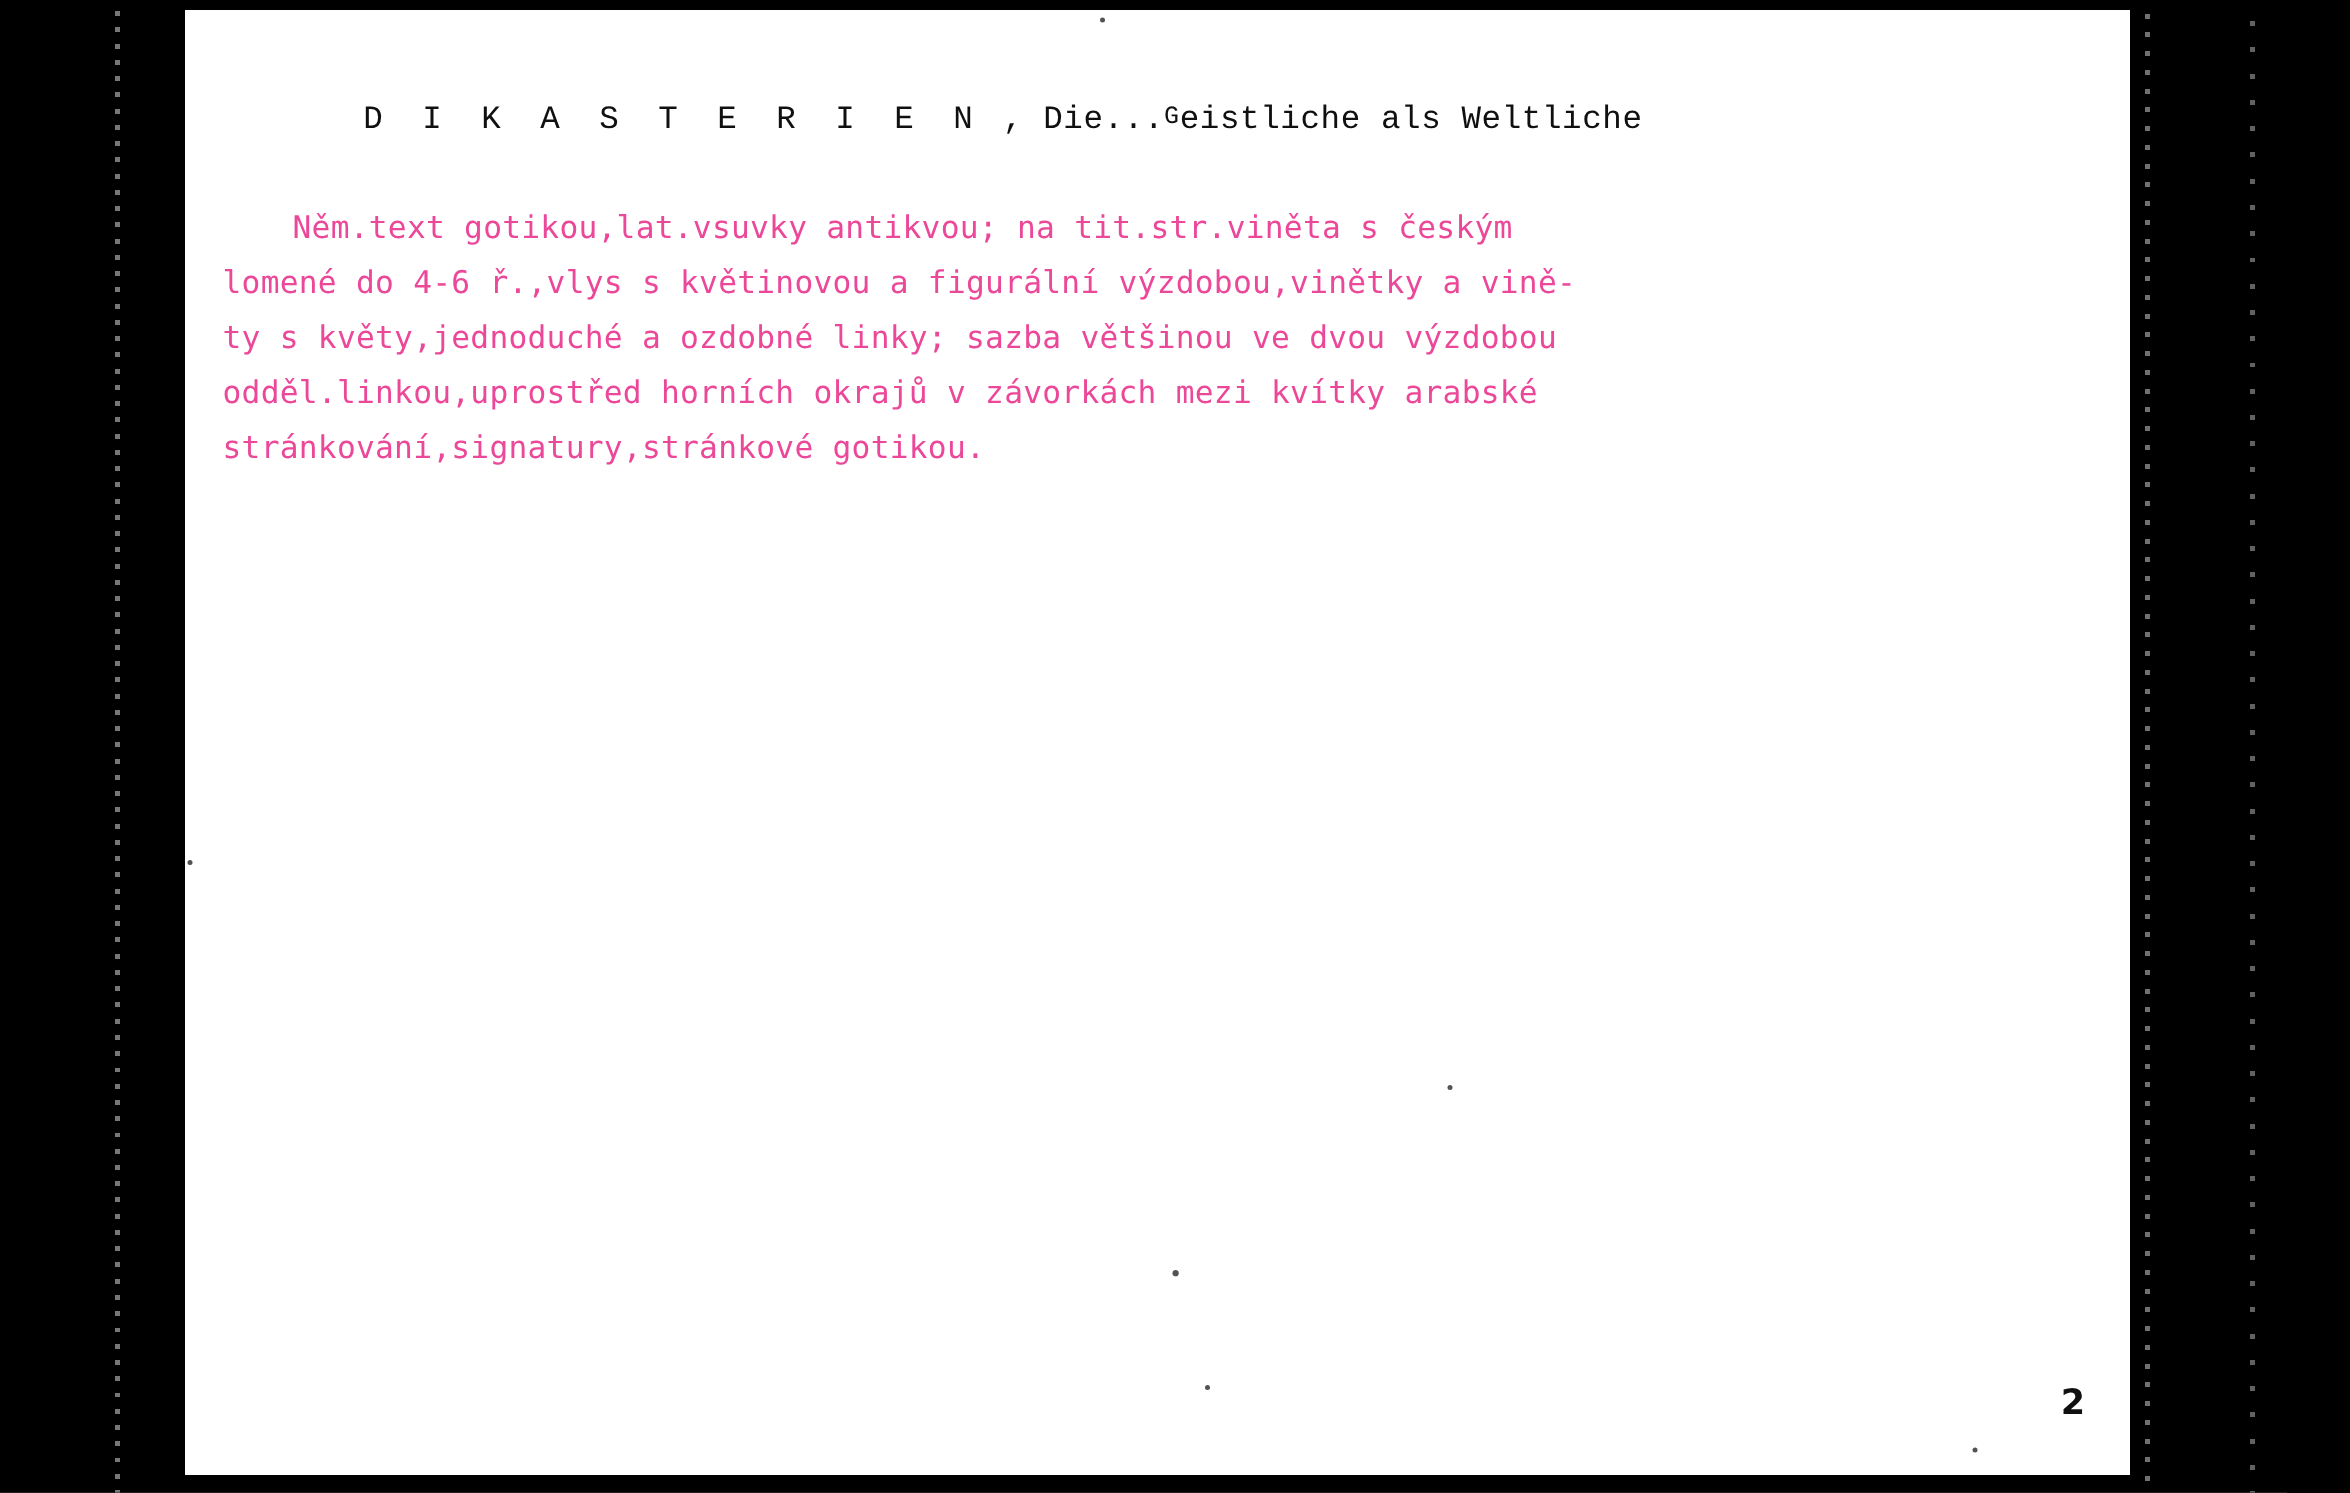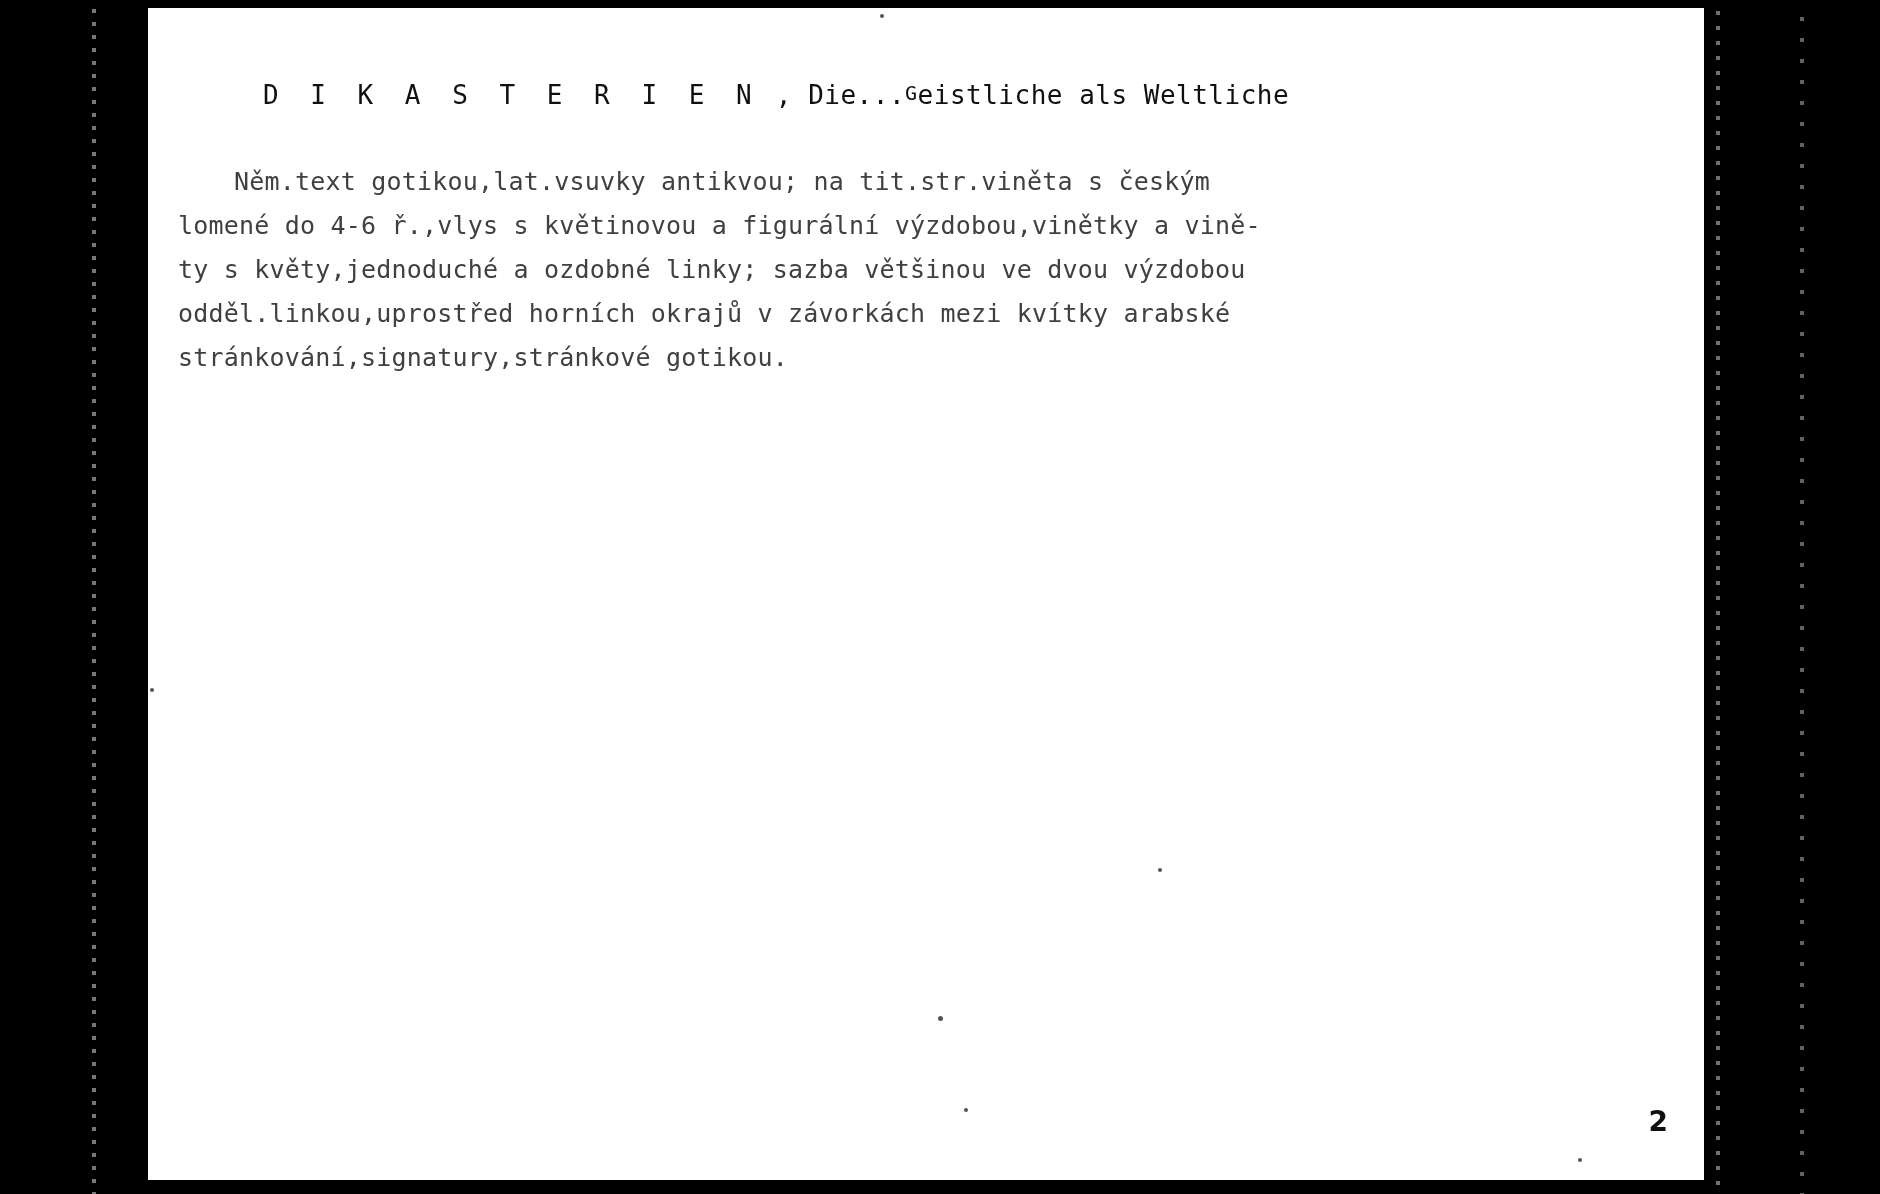--- a/index.html
+++ b/index.html
@@ -90,43 +90,44 @@
   
   .typed {
     position: absolute;
     color: #101010;
     font-family: "DejaVu Sans Mono", monospace;
     white-space: pre;
     -webkit-font-smoothing: none;
   }
 
   .heading {
-    left: 18px;
+    left: 46px;
     top: 42px;
     font-size: 26px;
     letter-spacing: 0.5px;
+    font-family: Liberation Mono, monospace;
   }
   .heading .spaced {
     letter-spacing: 8px;
   }
   .heading .sup {
     font-size: 20px;
     vertical-align: 4px;
   }
 
   .body-block {
     position: absolute;
     left: 30px;
     top: 152px;
     width: 1500px;
   }
   .body-line {
     font-family: "DejaVu Sans Mono", monospace;
     font-size: 25px;
-    color: #404040;
+    color: #ec4899;
     line-height: 44px;
     white-space: pre;
     letter-spacing: 0.2px;
   }
   .body-line.indent {
     padding-left: 56px;
   }
 
   .page-number {
     position: absolute;

